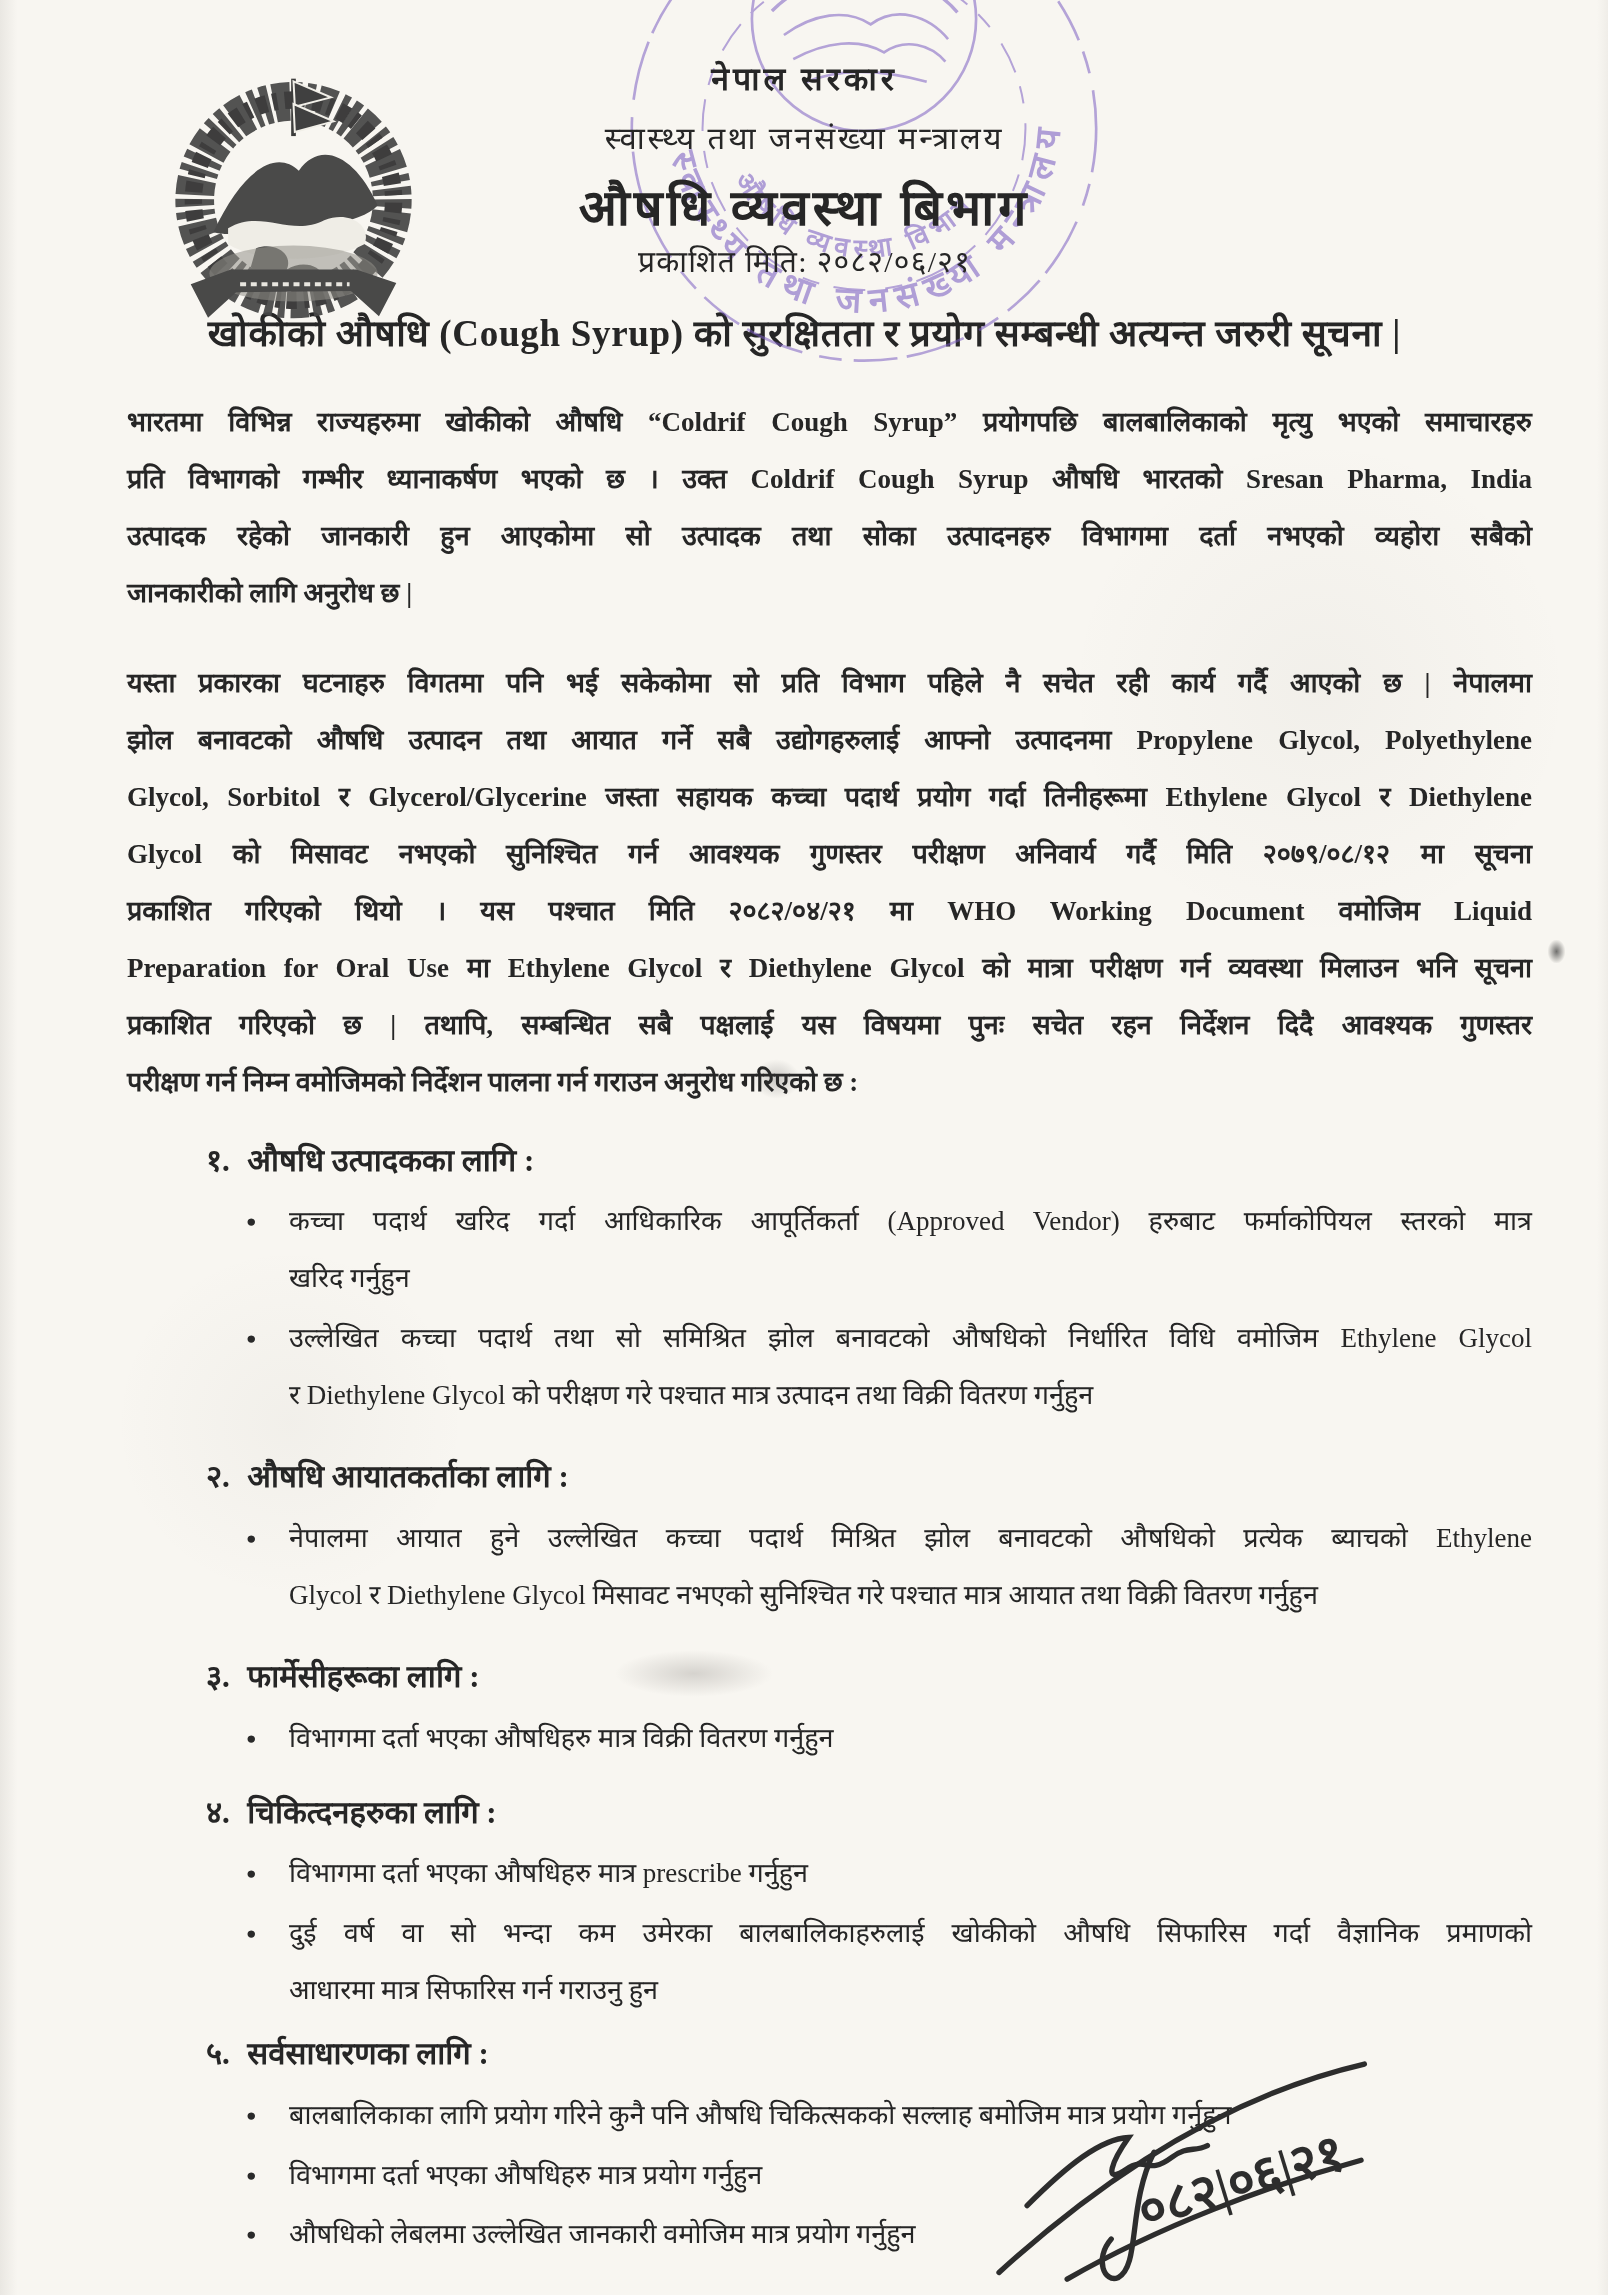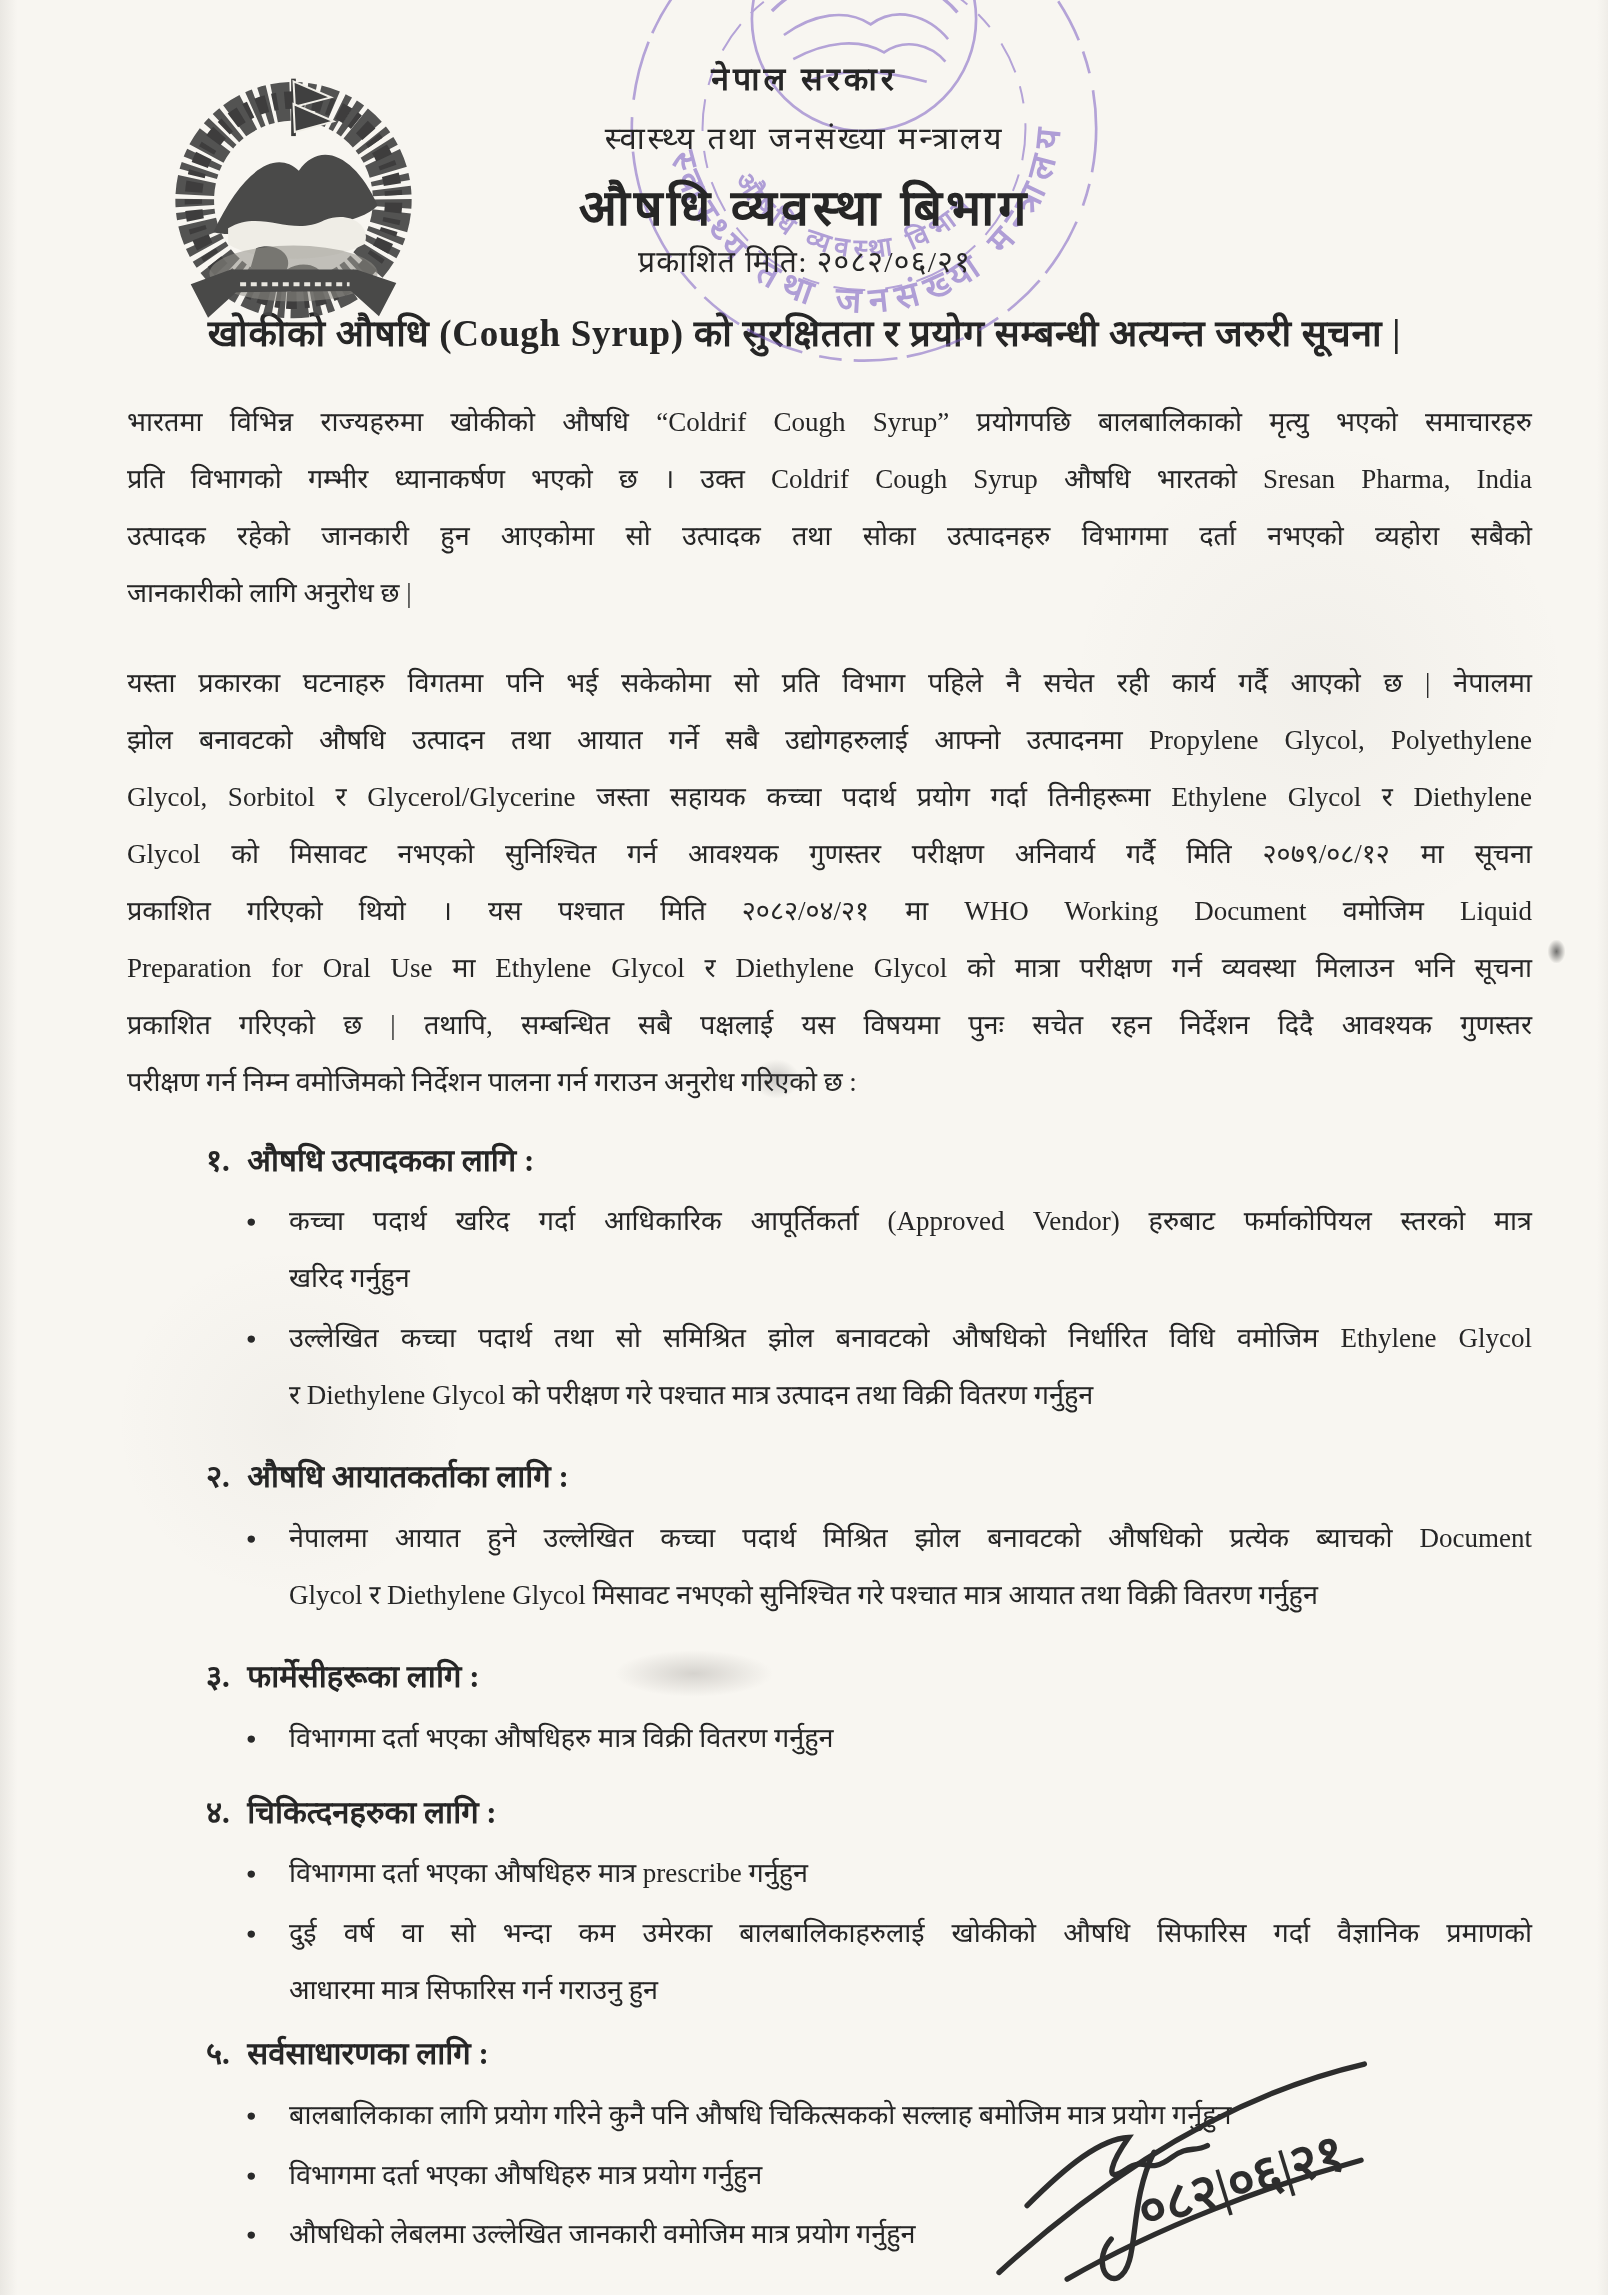--- a/index.html
+++ b/index.html
@@ -19,21 +19,21 @@
 
   .header { position:relative; padding-top:56px; text-align:center; }
   .h-gov { font-size:32px; font-weight:bold; letter-spacing:4px; margin-bottom:17.4px; }
   .h-min { font-size:31px; letter-spacing:2.7px; margin-bottom:13.4px; }
   .h-dep { font-size:50px; font-weight:bold; letter-spacing:4px; }
   .h-pub { font-size:30px; letter-spacing:1.3px; }
 
   .title { margin-top:25px; text-align:center; font-size:37px; font-weight:bold; letter-spacing:0.7px; }
 
   .content { position:relative; padding:0 77px 0 127px; }
-  .para    { margin-top:37px; }
+  .para    { margin-top:37px;font-weight:bold; }
   .para2   { margin-top:33px; }
   .line    { font-size:27px; line-height:57px; height:57px; white-space:nowrap; }
   .wrapok  { white-space:normal; }
   .jl      { text-align:justify; white-space:normal; }
   .jl::after { content:""; display:inline-block; width:100%; height:0; }
 
   .sections { margin-top:9.4px; }
   .section  { margin-top:20px; }
   .sec2 { margin-top:23px; } .sec3 { margin-top:23px; } .sec4 { margin-top:16px; } .sec5 { margin-top:5.3px; }
   .sec-head { margin-left:79px; font-weight:bold; font-size:31px; line-height:60px; height:60px; }
@@ -147,21 +147,21 @@
         </div>
       </div>
 
       <div class="section sec2">
         <div class="sec-head">
           <span class="sec-num">२.</span><span>औषधि आयातकर्ताका लागि :</span>
         </div>
         <div class="bullet">
           <span class="dot">●</span>
           <div class="btext">
-            <div class="line jl">नेपालमा आयात हुने उल्लेखित कच्चा पदार्थ मिश्रित झोल बनावटको औषधिको प्रत्येक ब्याचको Document</div>
+            <div class="line jl">नेपालमा आयात हुने उल्लेखित कच्चा पदार्थ मिश्रित झोल बनावटको औषधिको प्रत्येक ब्याचको Ethylene</div>
             <div class="line wrapok">Glycol र Diethylene Glycol मिसावट नभएको सुनिश्चित गरे पश्चात मात्र आयात तथा विक्री वितरण गर्नुहुन</div>
           </div>
         </div>
       </div>
 
       <div class="section sec3">
         <div class="sec-head">
           <span class="sec-num">३.</span><span>फार्मेसीहरूका लागि :</span>
         </div>
         <div class="bullet">

